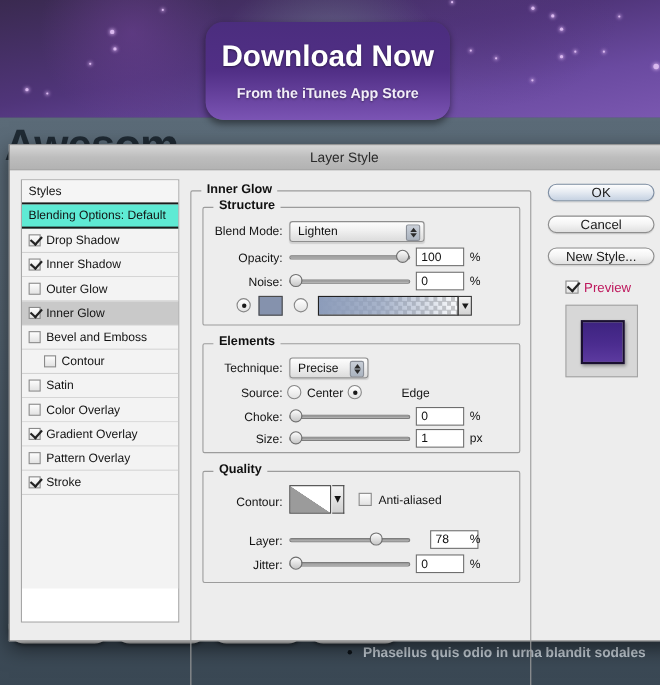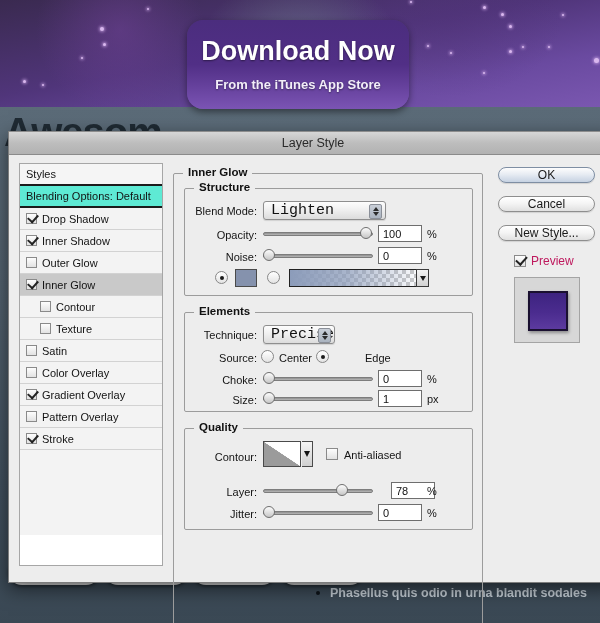--- a/index.html
+++ b/index.html
@@ -174,22 +174,22 @@
   .unit {
     font-family: "Liberation Sans", sans-serif;
     font-size: 11px; color: #141414; position: absolute;
   }
 
   
   .popup {
     position: absolute; height: 19px;
     background: linear-gradient(180deg,#fdfdfd 0%,#f0f0f0 45%,#dcdcdc 100%);
     border: 1px solid #8e8e8e; border-radius: 3px;
-    font-family: Liberation Mono, monospace;
-    font-size: 15px; color: #111;
+    font-family: Liberation Sans, sans-serif;
+    font-size: 11px; color: #111;
     display: flex; align-items: center; padding-left: 7px;
     box-shadow: 0 1px 1px rgba(0,0,0,0.12);
   }
   .popup-arrows {
     position: absolute; right: 3px; top: 2px;
     width: 13px; height: 15px;
     background: linear-gradient(180deg,#c9cfd8,#aab3bf);
     border: 1px solid #8a8f98; border-radius: 2px;
     display: flex; flex-direction: column; align-items: center; justify-content: center;
   }
@@ -379,27 +379,27 @@
           <span>Inner Shadow</span>
         </div>
         <div class="sl-row">
           <span class="sl-check"></span>
           <span>Outer Glow</span>
         </div>
         <div class="sl-row selected">
           <span class="sl-check on"></span>
           <span>Inner Glow</span>
         </div>
+        <div class="sl-row">
+          <span class="sl-check"></span>
+          <span>Bevel and Emboss</span>
+        </div>
         <div class="sl-row indent">
           <span class="sl-check"></span>
           <span>Contour</span>
-        </div>
-        <div class="sl-row indent">
-          <span class="sl-check"></span>
-          <span>Texture</span>
         </div>
         <div class="sl-row">
           <span class="sl-check"></span>
           <span>Satin</span>
         </div>
         <div class="sl-row">
           <span class="sl-check"></span>
           <span>Color Overlay</span>
         </div>
         <div class="sl-row">

